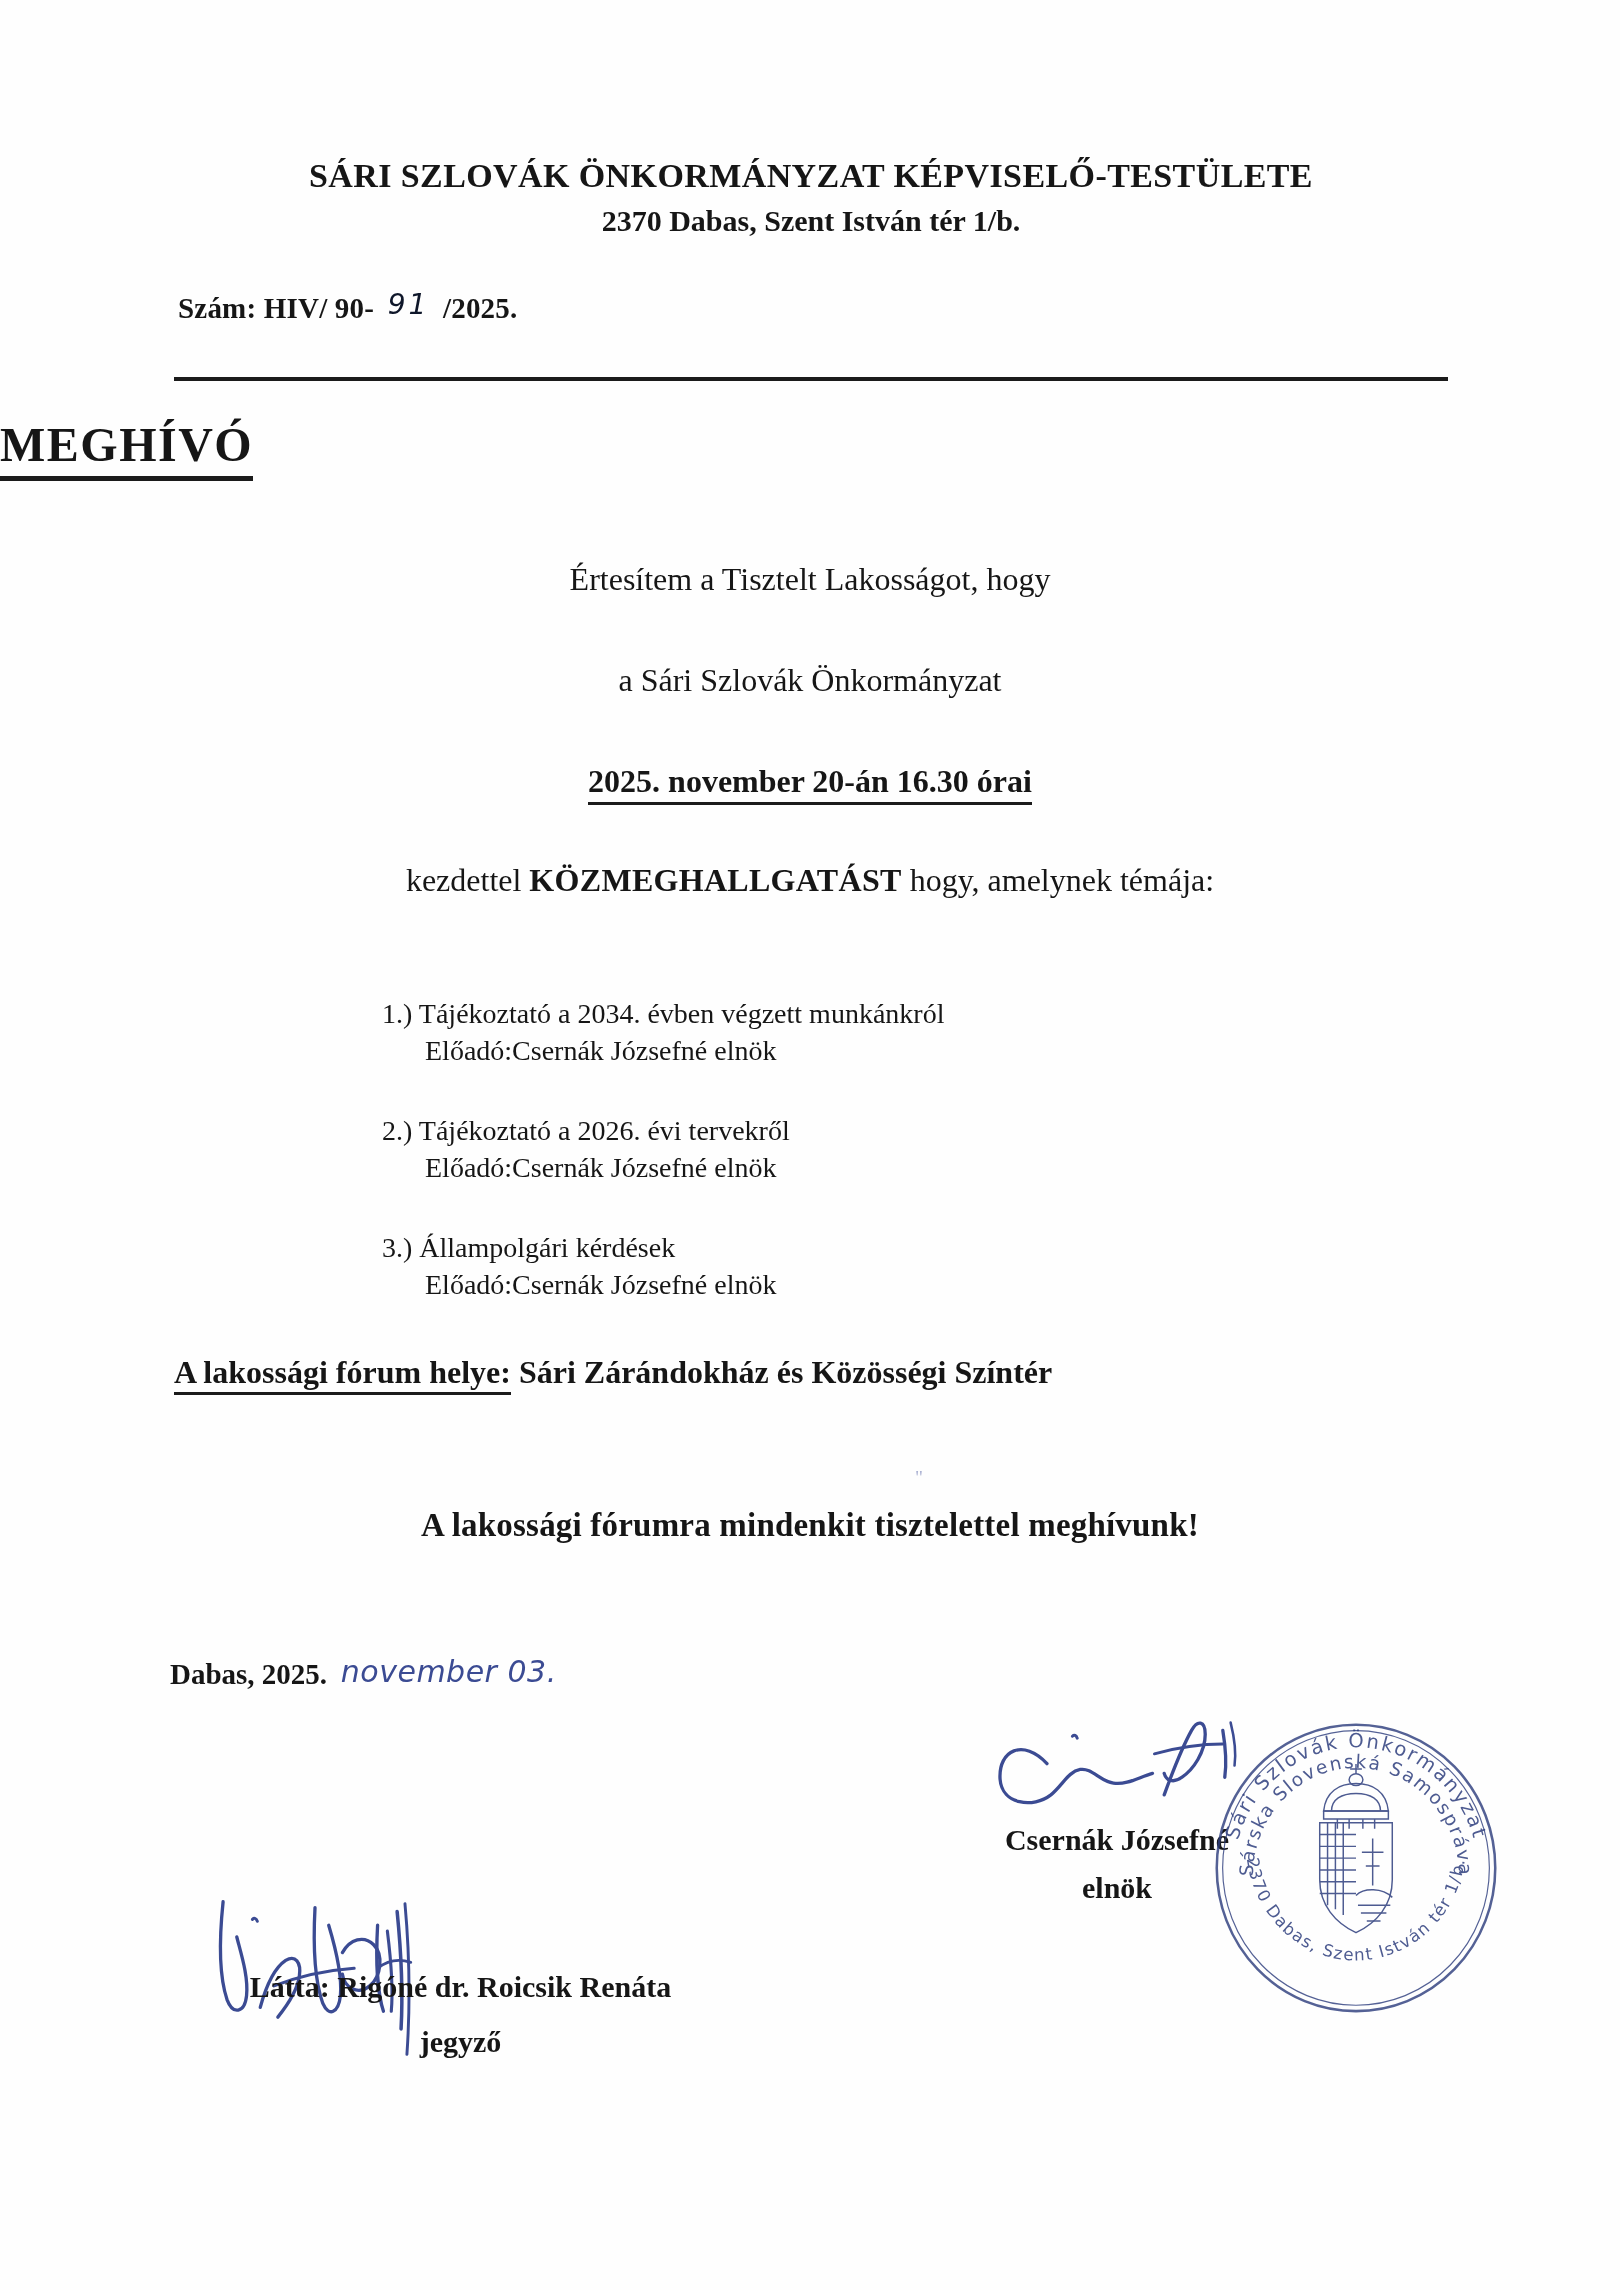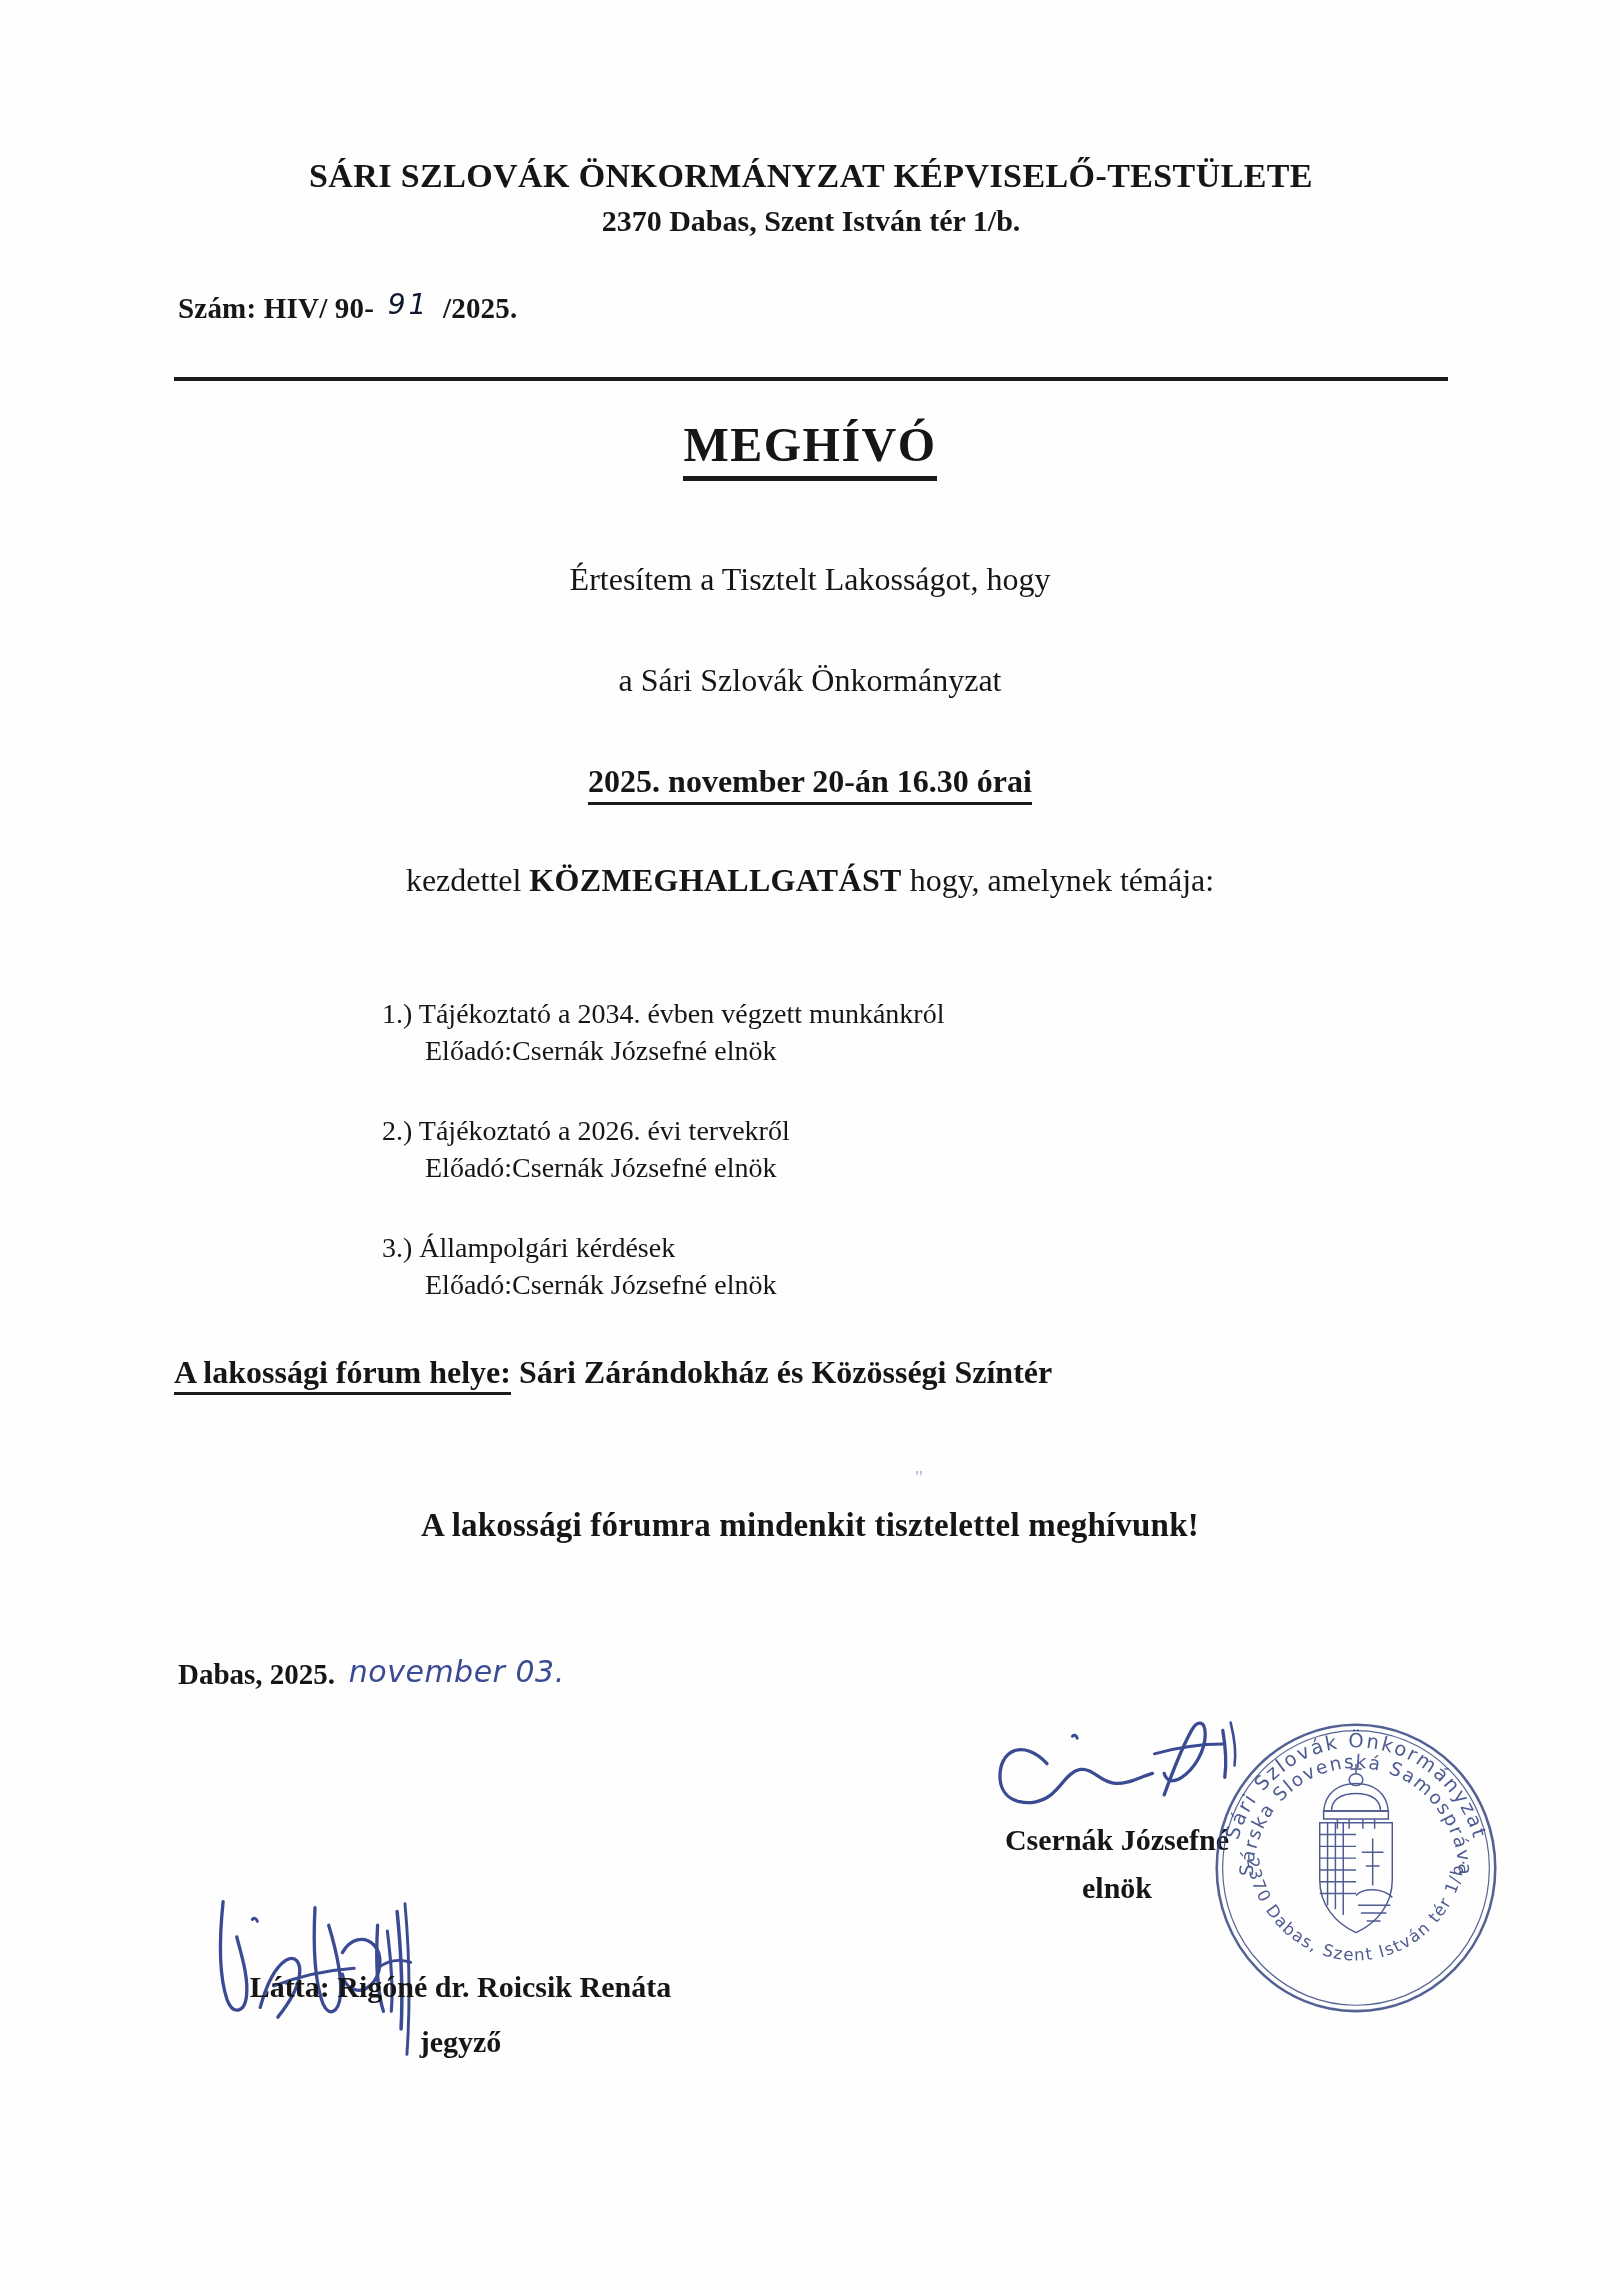--- a/index.html
+++ b/index.html
@@ -72,21 +72,20 @@
     position: relative;
     top: -3.9px;
   }
 
   
   .doc-title {
     position: absolute;
     left: 0;
     top: 417px;
     width: 1620px;
-    text-align: center;
   }
   .doc-title span {
     font-size: 48px;
     font-weight: bold;
     letter-spacing: 1.5px;
     border-bottom: 5.9px solid #1b1b1b;
     padding-bottom: 4.9px;
   }
 
   
@@ -188,21 +187,21 @@
     font-size: 33px;
     font-weight: bold;
     letter-spacing: 0.2px;
     white-space: nowrap;
     font-family: Liberation Serif, serif;
   }
 
   
   .place-date {
     position: absolute;
-    left: 178px;
+    left: 170px;
     top: 1656px;
     font-size: 29px;
     font-weight: bold;
     white-space: nowrap;
   }
   .place-date .hand-date {
     font-family: "DejaVu Sans", sans-serif;
     font-weight: normal;
     font-size: 30px;
     font-style: italic;

